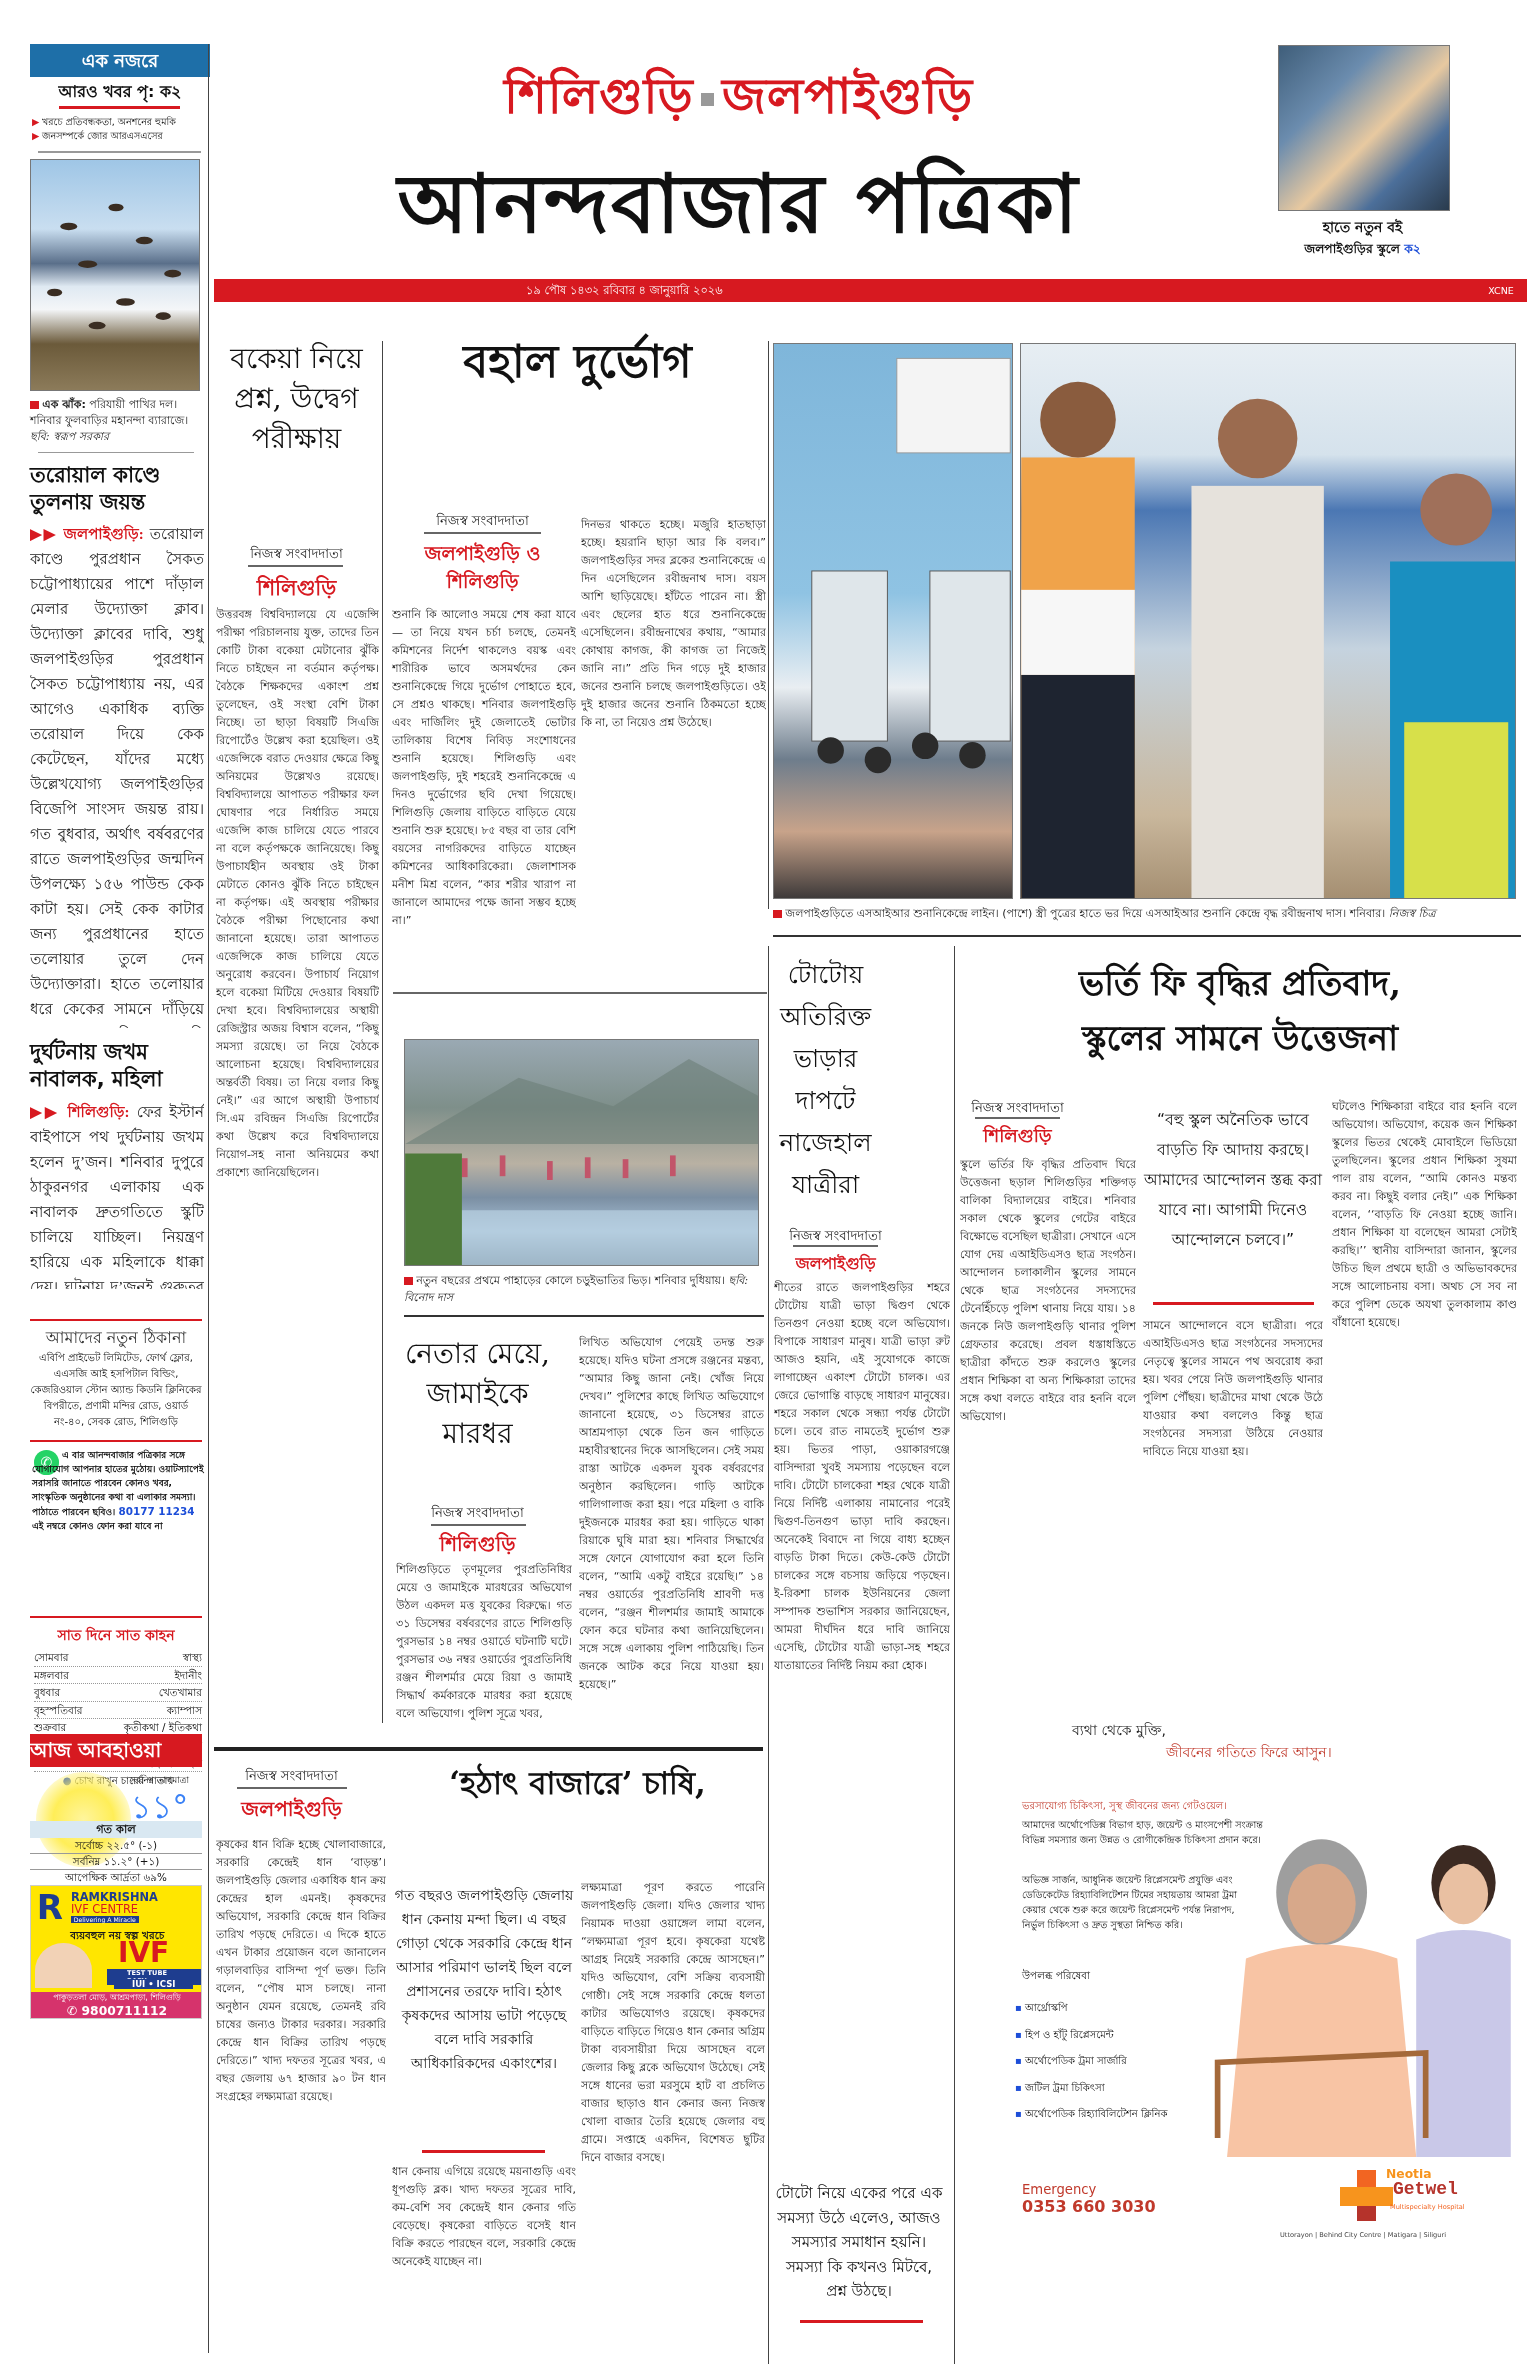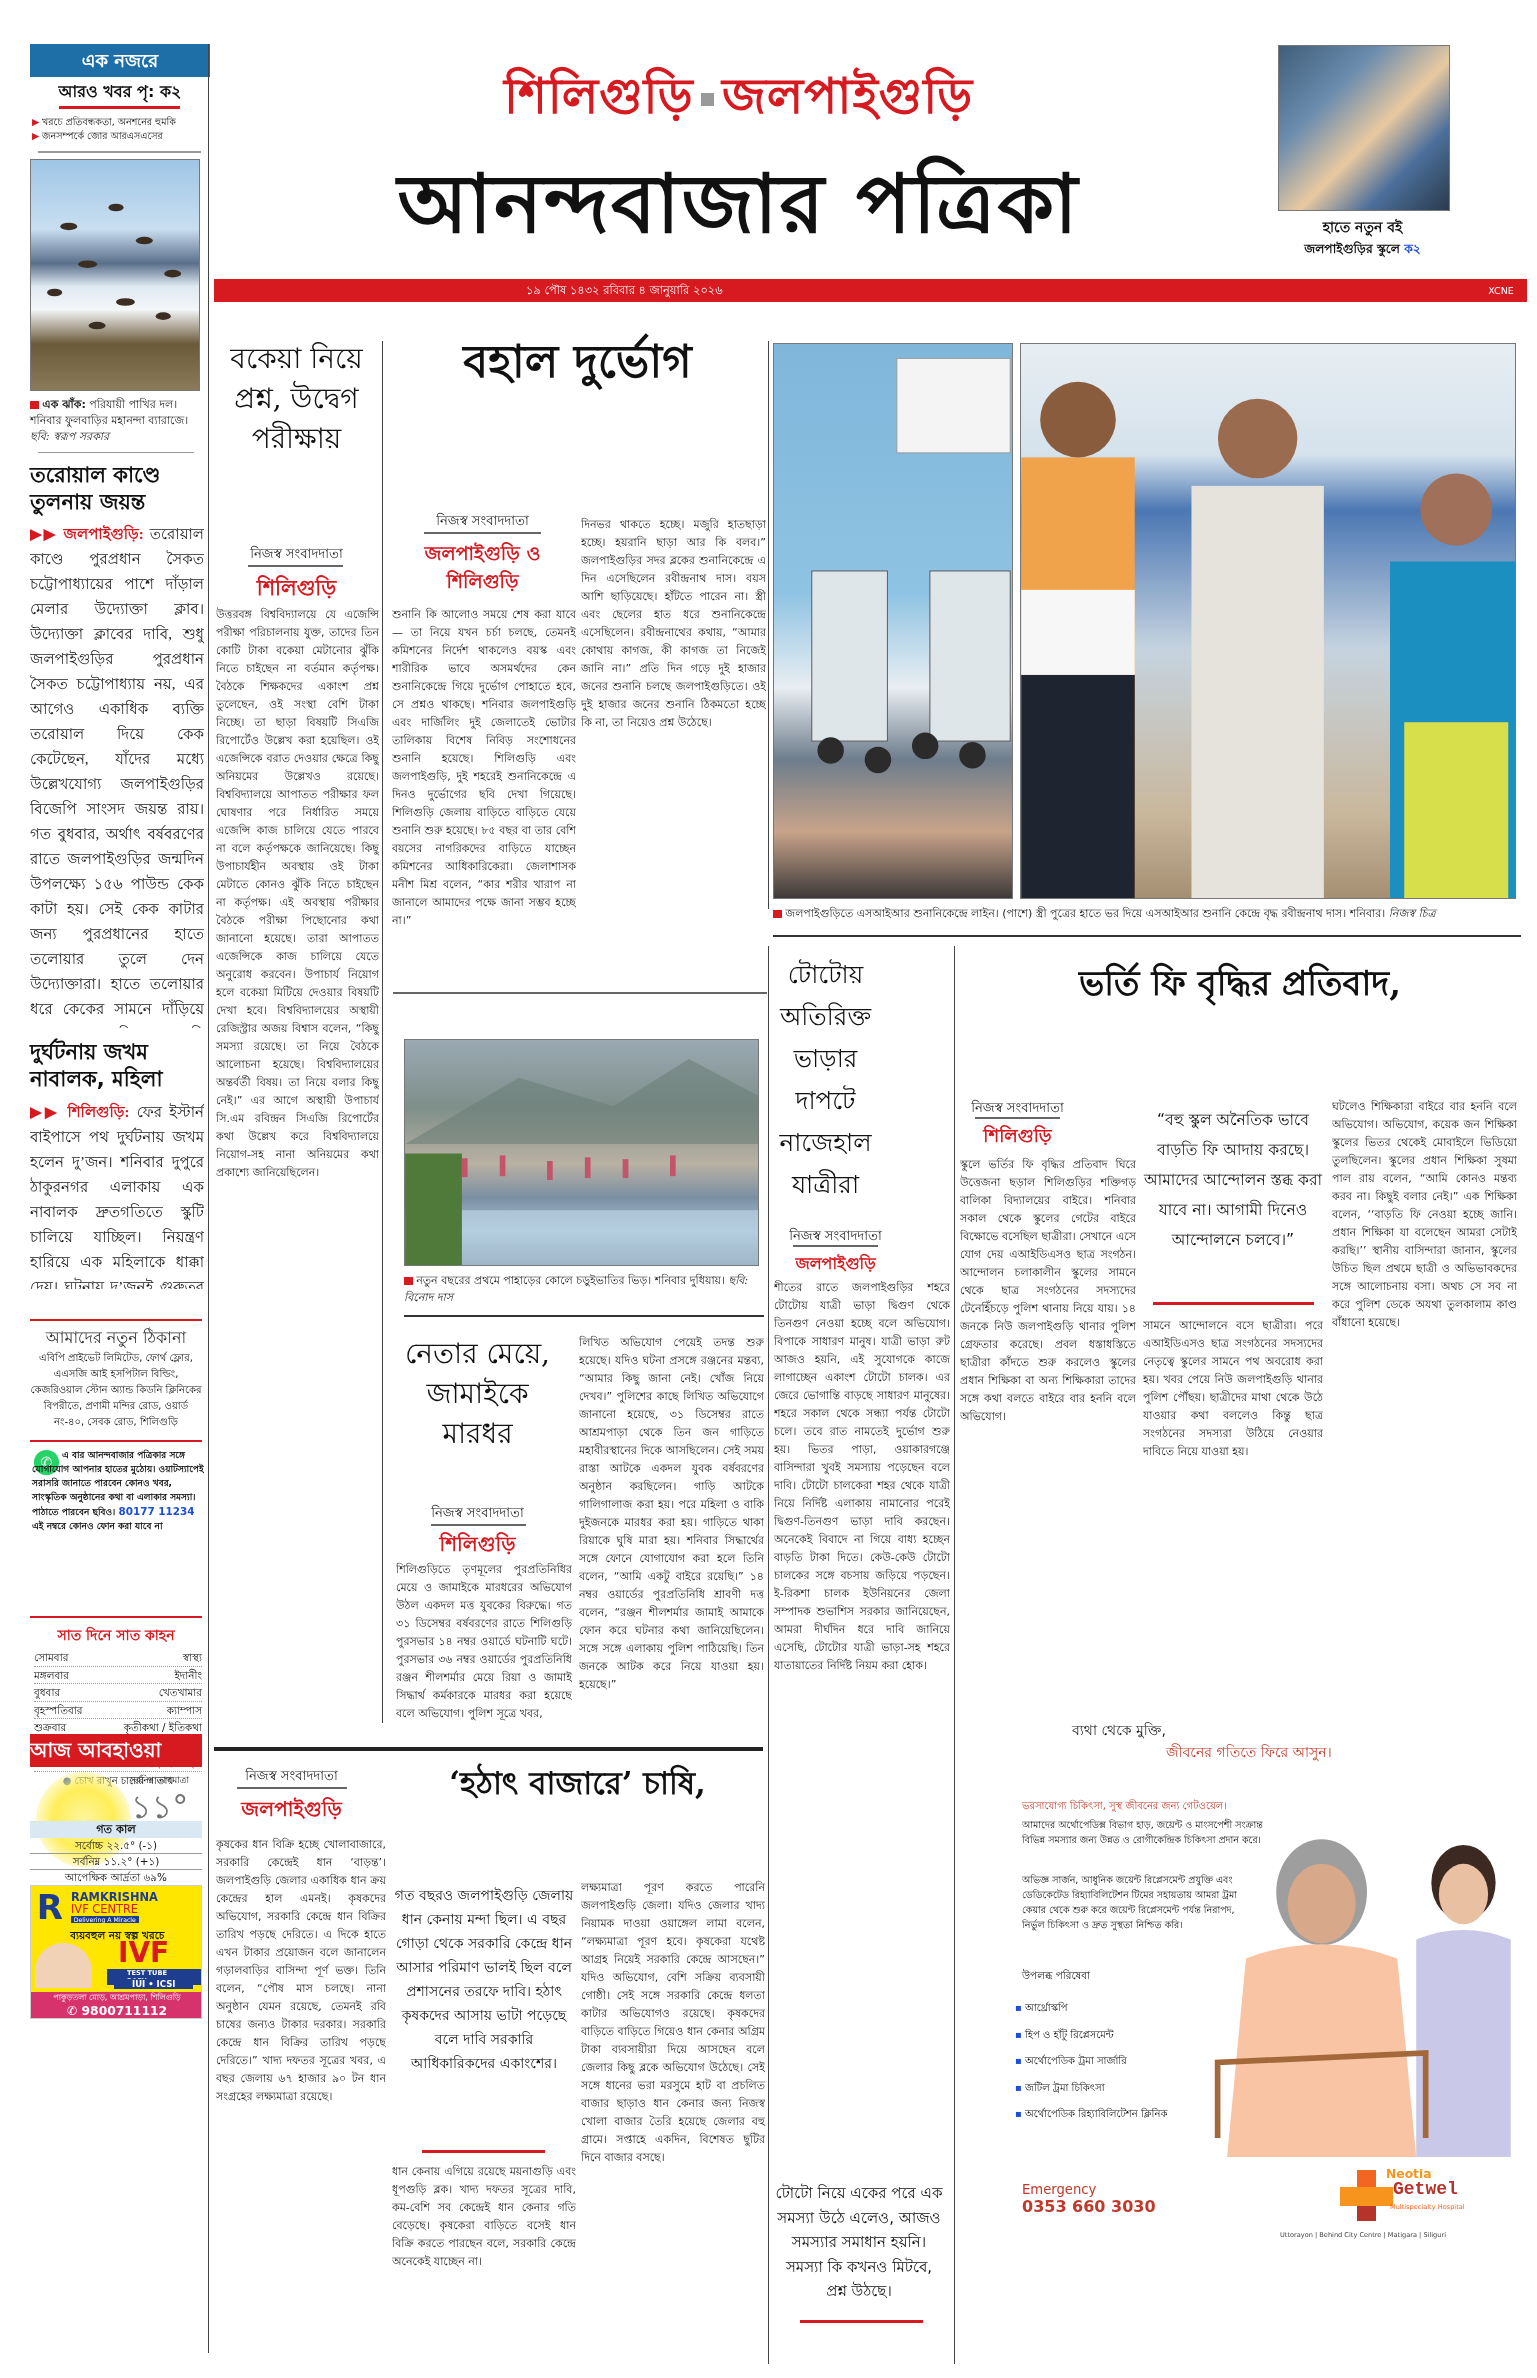--- a/index.html
+++ b/index.html
@@ -114,21 +114,21 @@
       <span>রবিবার</span>
       <span>ছোটদের ছবি</span>
     </div>
   <div style="text-align:center;font-family:'DejaVu Sans',sans-serif;font-size:10px;line-height:17px"><span class="red">●</span> <span>চোখ রাখুন চারের পাতায়</span></div>
 </div>
 
 <div class="abs weather-title" style="left:30px;top:1734px;width:172px">আজ আবহাওয়া</div>
 <div class="sun" style="left:36px;top:1772px;width:95px;height:95px"></div>
 <div class="abs" style="left:114px;top:1773px;width:91px;text-align:center;font-family:'DejaVu Sans',sans-serif">
   <div style="font-size:9px">সর্বনিম্ন তাপমাত্রা</div>
-  <div style="font-size:32px;color:#737373;line-height:38px">১১°</div>
+  <div style="font-size:32px;color:#3b82f6;line-height:38px">১১°</div>
   <div style="font-size:9px">সেলসিয়াস</div>
 </div>
 <div class="abs" style="left:30px;top:1821px;width:172px">
   <div style="background:#d9e8f2;text-align:center;font-family:'DejaVu Sans',sans-serif;font-weight:bold;font-size:11.4px;line-height:17px">গত কাল</div>
   <div class="wrow">সর্বোচ্চ ২২.৫° (-১)</div>
   <div class="wrow">সর্বনিম্ন ১১.২° (+১)</div>
   <div class="wrow">আপেক্ষিক আর্দ্রতা ৬৯%</div>
   <div class="wrow" style="border-bottom:1.9px solid #555">বৃষ্টিপাত হয়নি</div>
 </div>
 
@@ -245,20 +245,21 @@
 <div class="abs byline" style="left:774px;top:1226px;width:123px">নিজস্ব সংবাদদাতা</div>
 <div class="abs" style="left:793px;top:1245px;width:85px;height:1.9px;background:#666"></div>
 <div class="abs dateline" style="left:774px;top:1251px;width:123px;font-size:16px">জলপাইগুড়ি</div>
 <div class="abs body-text" style="left:774px;top:1279px;width:176px;height:871px;overflow:hidden;font-size:11px;line-height:18px">শীতের রাতে জলপাইগুড়ির শহরে টোটোয় যাত্রী ভাড়া দ্বিগুণ থেকে তিনগুণ নেওয়া হচ্ছে বলে অভিযোগ। বিপাকে সাধারণ মানুষ। যাত্রী ভাড়া রুট আজও হয়নি, এই সুযোগকে কাজে লাগাচ্ছেন একাংশ টোটো চালক। এর জেরে ভোগান্তি বাড়ছে সাধারণ মানুষের। শহরে সকাল থেকে সন্ধ্যা পর্যন্ত টোটো চলে। তবে রাত নামতেই দুর্ভোগ শুরু হয়। ভিতর পাড়া, ওয়াকারগঞ্জে বাসিন্দারা খুবই সমস্যায় পড়েছেন বলে দাবি। টোটো চালকেরা শহর থেকে যাত্রী নিয়ে নির্দিষ্ট এলাকায় নামানোর পরেই দ্বিগুণ-তিনগুণ ভাড়া দাবি করছেন। অনেকেই বিবাদে না গিয়ে বাধ্য হচ্ছেন বাড়তি টাকা দিতে। কেউ-কেউ টোটো চালকের সঙ্গে বচসায় জড়িয়ে পড়ছেন। ই-রিকশা চালক ইউনিয়নের জেলা সম্পাদক শুভাশিস সরকার জানিয়েছেন, আমরা দীর্ঘদিন ধরে দাবি জানিয়ে এসেছি, টোটোর যাত্রী ভাড়া-সহ শহরে যাতায়াতের নির্দিষ্ট নিয়ম করা হোক।</div>
 <div class="abs" style="left:774px;top:2181px;width:170px;text-align:center;font-family:'DejaVu Sans',sans-serif;font-size:15px;line-height:24.6px">টোটো নিয়ে একের পরে এক সমস্যা উঠে এলেও, আজও সমস্যার সমাধান হয়নি। সমস্যা কি কখনও মিটবে, প্রশ্ন উঠছে।</div>
 <div class="abs" style="left:800px;top:2320px;width:123px;height:2.8px;background:#d71920"></div>
 <div class="vrule" style="left:954px;top:946px;height:1418px"></div>
 
 <div class="abs" style="left:956px;top:956px;width:568px;text-align:center;font-family:'DejaVu Serif',serif;font-weight:bold;font-size:34px;line-height:55px">
   <div>ভর্তি ফি বৃদ্ধির প্রতিবাদ,</div>
+  <div>স্কুলের সামনে উত্তেজনা</div>
 </div>
 <div class="abs byline" style="left:956px;top:1098px;width:123px">নিজস্ব সংবাদদাতা</div>
 <div class="abs" style="left:975px;top:1117px;width:85px;height:1.9px;background:#666"></div>
 <div class="abs dateline" style="left:956px;top:1122px;width:123px;font-size:18px">শিলিগুড়ি</div>
 <div class="abs body-text" style="left:960px;top:1156px;width:176px;height:530px;overflow:hidden;font-size:11px;line-height:18px">স্কুলে ভর্তির ফি বৃদ্ধির প্রতিবাদ ঘিরে উত্তেজনা ছড়াল শিলিগুড়ির শক্তিগড় বালিকা বিদ্যালয়ের বাইরে। শনিবার সকাল থেকে স্কুলের গেটের বাইরে বিক্ষোভে বসেছিল ছাত্রীরা। সেখানে এসে যোগ দেয় এআইডিএসও ছাত্র সংগঠন। আন্দোলন চলাকালীন স্কুলের সামনে থেকে ছাত্র সংগঠনের সদস্যদের টেনেহিঁচড়ে পুলিশ থানায় নিয়ে যায়। ১৪ জনকে নিউ জলপাইগুড়ি থানার পুলিশ গ্রেফতার করেছে। প্রবল ধস্তাধস্তিতে ছাত্রীরা কাঁদতে শুরু করলেও স্কুলের প্রধান শিক্ষিকা বা অন্য শিক্ষিকারা তাদের সঙ্গে কথা বলতে বাইরে বার হননি বলে অভিযোগ।</div>
 <div class="abs" style="left:1141px;top:1105px;width:184px;text-align:center;font-family:'DejaVu Sans',sans-serif;font-size:15.6px;line-height:30px">“বহু স্কুল অনৈতিক ভাবে বাড়তি ফি আদায় করছে। আমাদের আন্দোলন স্তব্ধ করা যাবে না। আগামী দিনেও আন্দোলনে চলবে।”</div>
 <div class="abs" style="left:1153px;top:1302px;width:161px;height:2.8px;background:#d71920"></div>
 <div class="abs body-text" style="left:1143px;top:1317px;width:180px;height:369px;overflow:hidden;font-size:11px;line-height:18px">সামনে আন্দোলনে বসে ছাত্রীরা। পরে এআইডিএসও ছাত্র সংগঠনের সদস্যদের নেতৃত্বে স্কুলের সামনে পথ অবরোধ করা হয়। খবর পেয়ে নিউ জলপাইগুড়ি থানার পুলিশ পৌঁছয়। ছাত্রীদের মাথা থেকে উঠে যাওয়ার কথা বললেও কিন্তু ছাত্র সংগঠনের সদস্যরা উঠিয়ে নেওয়ার দাবিতে নিয়ে যাওয়া হয়।</div>
 <div class="abs body-text" style="left:1332px;top:1098px;width:185px;height:587px;overflow:hidden;font-size:11px;line-height:18px">ঘটলেও শিক্ষিকারা বাইরে বার হননি বলে অভিযোগ। অভিযোগ, কয়েক জন শিক্ষিকা স্কুলের ভিতর থেকেই মোবাইলে ভিডিয়ো তুলছিলেন। স্কুলের প্রধান শিক্ষিকা সুষমা পাল রায় বলেন, “আমি কোনও মন্তব্য করব না। কিছুই বলার নেই।” এক শিক্ষিকা বলেন, ‘‘বাড়তি ফি নেওয়া হচ্ছে জানি। প্রধান শিক্ষিকা যা বলেছেন আমরা সেটাই করছি।’’ স্থানীয় বাসিন্দারা জানান, স্কুলের উচিত ছিল প্রথমে ছাত্রী ও অভিভাবকদের সঙ্গে আলোচনায় বসা। অথচ সে সব না করে পুলিশ ডেকে অযথা তুলকালাম কাণ্ড বাঁধানো হয়েছে।</div>
 

